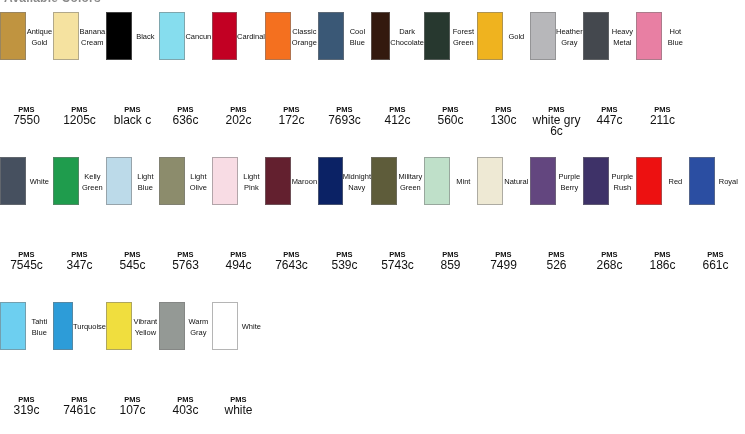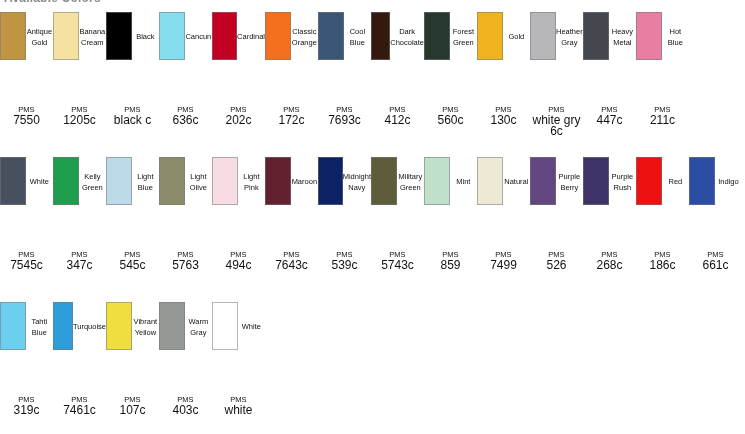--- a/index.html
+++ b/index.html
@@ -72,21 +72,21 @@
   }
 
   .pms-block {
     position: absolute;
     top: 96px;
     width: 53px;
     text-align: center;
   }
   .pms-label {
     font-size: 7.5px;
-    font-weight: normal;
+    font-weight: bold;
     line-height: 11px;
     color: #111111;
     text-align: center;
   }
   .pms-code {
     font-size: 12px;
     line-height: 11px;
     color: #111111;
   }
   .pms-block.is-empty .pms-label,
@@ -304,21 +304,21 @@
       <div class="swatch-cell">
         <div class="swatch-chip" style="background: rgb(237, 17, 17);"></div>
         <div class="swatch-name">Red</div>
         <div class="pms-block">
           <div class="pms-label">PMS</div>
           <div class="pms-code">186c</div>
         </div>
       </div>
       <div class="swatch-cell">
         <div class="swatch-chip" style="background: rgb(43, 78, 162);"></div>
-        <div class="swatch-name">Indigo</div>
+        <div class="swatch-name">Royal</div>
         <div class="pms-block">
           <div class="pms-label">PMS</div>
           <div class="pms-code">661c</div>
         </div>
       </div>
     </div>
     <div class="swatch-row">
       <div class="swatch-cell">
         <div class="swatch-chip" style="background: rgb(109, 207, 240);"></div>
         <div class="swatch-name">Tahti Blue</div>

